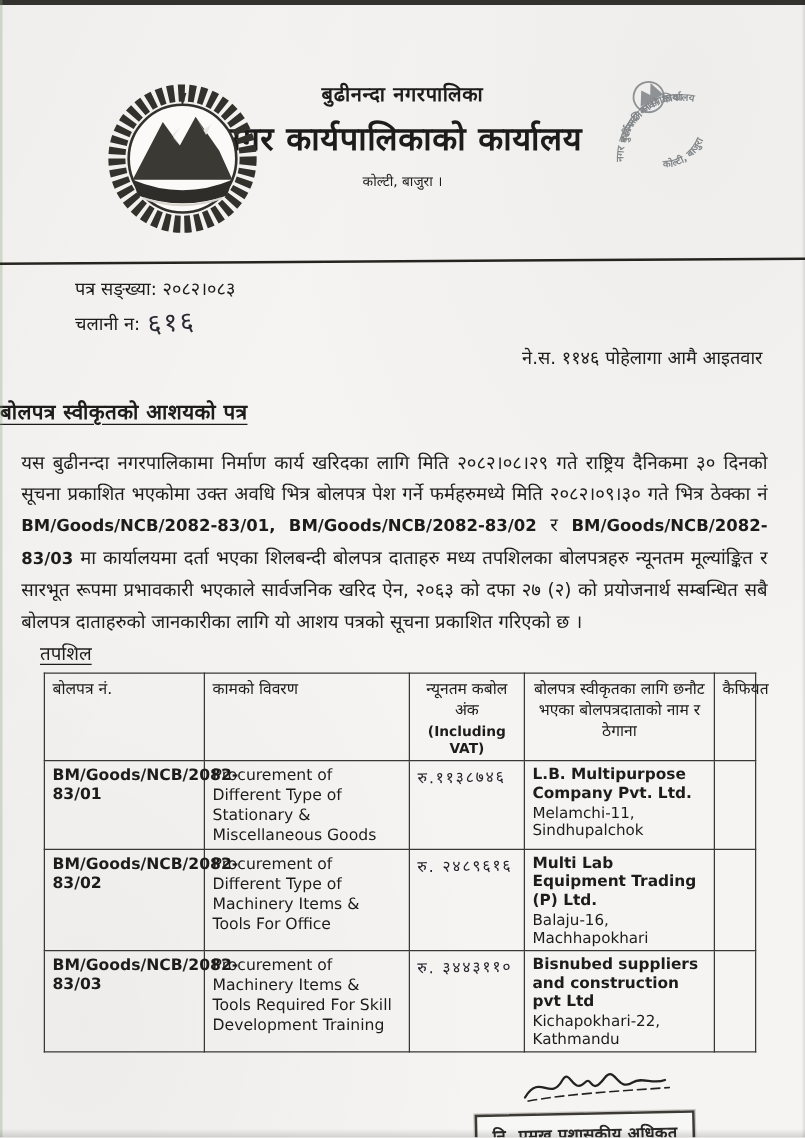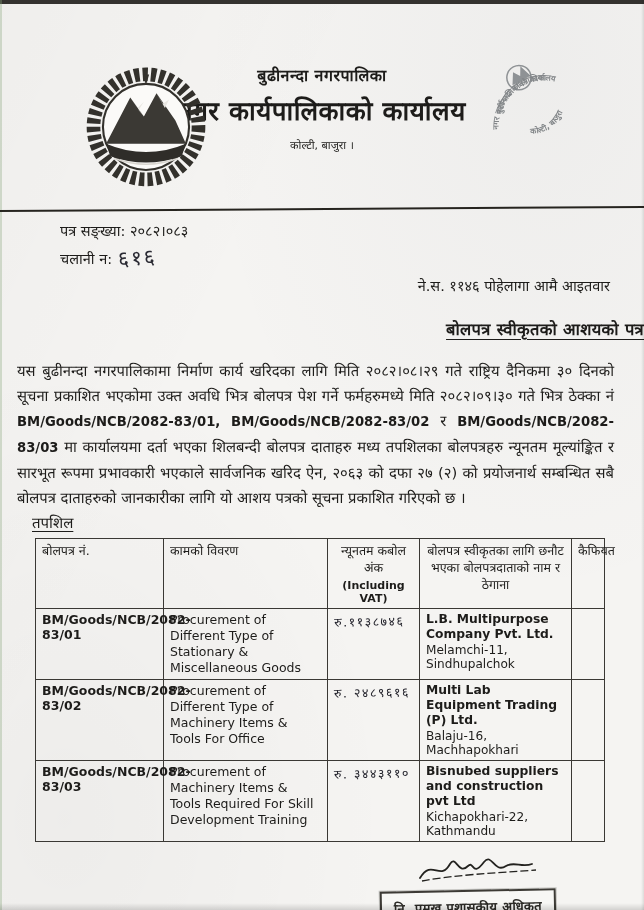--- a/index.html
+++ b/index.html
@@ -37,21 +37,21 @@
 
   
   .meta{display:flex;justify-content:space-between;padding:10px 34px 0 60px;flex-direction:column;}
   .meta-left .row1{font-size:14.5px;}
   .meta-left .row2{font-size:14.5px;margin-top:8px;display:flex;align-items:center;}
   .handwritten{font-size:21px;line-height:18px;margin-left:6px;transform:rotate(-4deg);letter-spacing:2px;color:#2a2a33;}
   .meta-right{text-align:right;font-size:14.5px;}
   .meta-right .row2{margin-top:7px;}
 
   
-  .doc-title{text-align:right;font-size:16.5px;font-weight:bold;text-decoration:underline;text-underline-offset:4px;margin-top:22px;letter-spacing:.3px;}
+  .doc-title{text-align:left;font-size:16.5px;font-weight:bold;text-decoration:underline;text-underline-offset:4px;margin-top:22px;letter-spacing:.3px;}
   .body-par{padding:0 30px 0 17px;margin-top:18px;font-size:14.8px;line-height:25px;text-align:justify;}
   .body-par b{font-size:13.2px;letter-spacing:0;}
   .tapasil{padding-left:32px;margin-top:2px;font-size:15px;text-decoration:underline;text-underline-offset:3px;}
 
   
   table.bid-table{border-collapse:collapse;margin:6px 0 0 35px;width:498px;table-layout:fixed;}
   .bid-table th,.bid-table td{border:1.6px solid #3a3834;padding:3px 6px;vertical-align:top;font-size:12.5px;}
   .bid-table th{font-weight:normal;}
   .col-no{width:128px;}
   .col-work{width:164px;}

